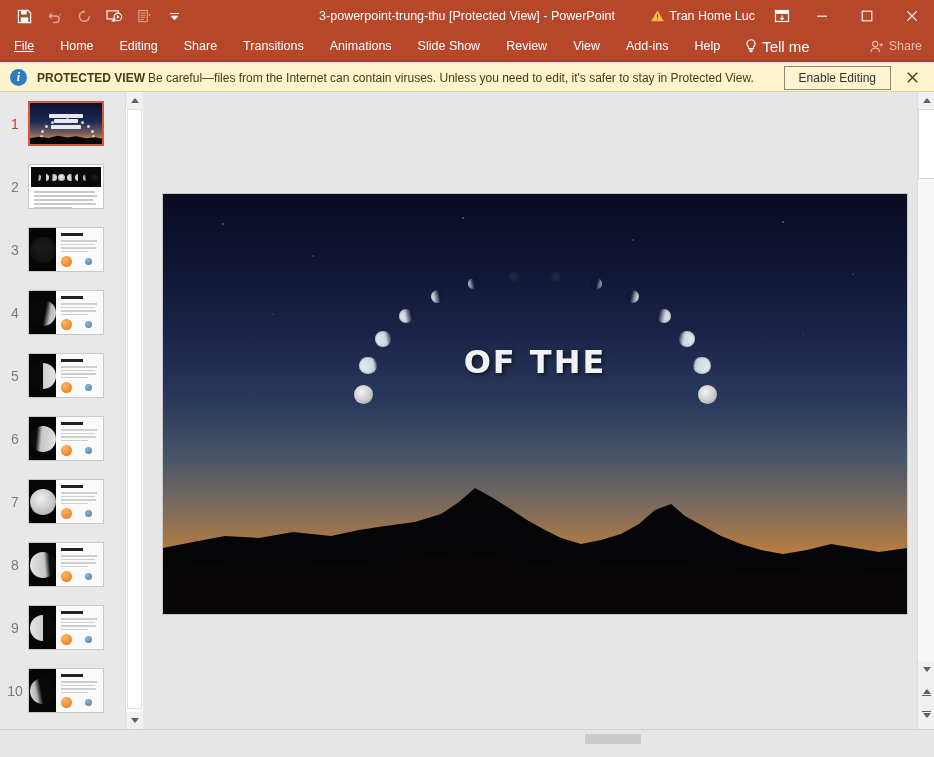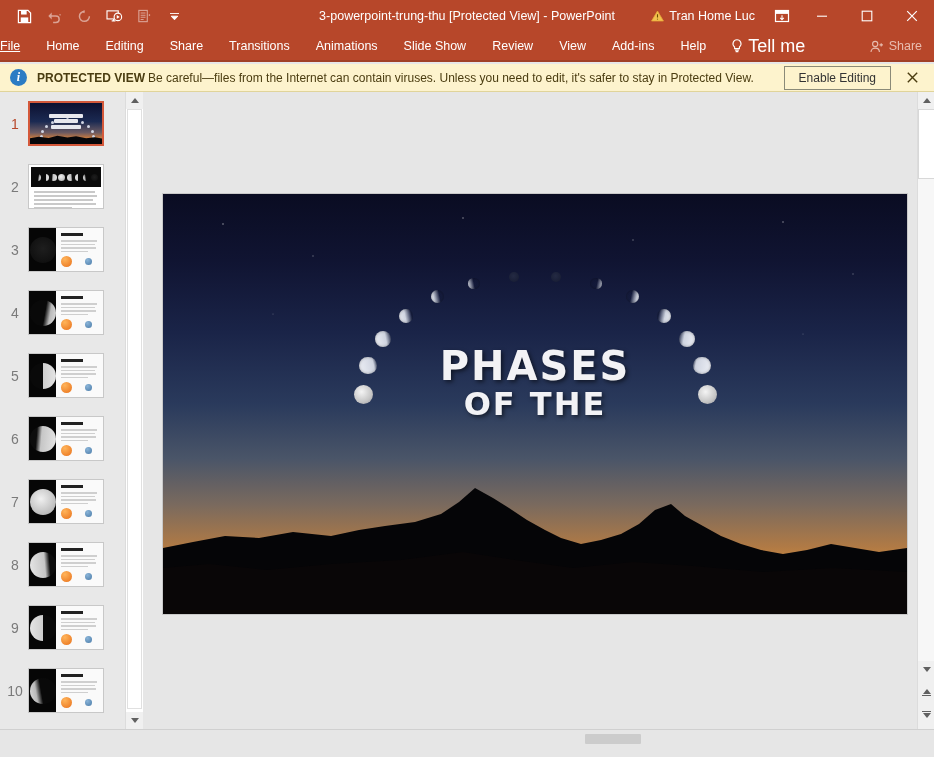--- a/index.html
+++ b/index.html
@@ -36,22 +36,22 @@
   .ribbon-disp { width: 34px; height: 32px; display:flex; align-items:center; justify-content:center; color:#fff; }
   .wbtn { width: 45px; height: 32px; display: flex; align-items: center; justify-content: center; color: #ffffff; }
 
   
   .ribbon {
     position: absolute; top: 32px; left: 0; width: 934px; height: 30px;
     background: #b7472a; display: flex; align-items: center;
     border-bottom: 2px solid #a03f25;
   }
   .tab { color: #ffffff; font-size: 12.5px; padding: 0 13px; line-height: 30px; height: 30px; white-space: nowrap; }
-  .tab:first-child { padding-left: 0; text-decoration: underline; }
-  .tellme { display: flex; align-items: center; gap: 5px; padding: 0 12px; color: #ffffff; font-size: 18px; }
+  .tab:first-child { padding-left: 14px; text-decoration: underline; }
+  .tellme { display: flex; align-items: center; gap: 5px; padding: 0 12px; color: #ffffff; font-size: 15px; }
   .share {
     position: absolute; right: 12px; display: flex; align-items: center; gap: 5px;
     color: #e8bdb0; font-size: 12.5px;
   }
 
   
   .pv-bar {
     position: absolute; top: 64px; left: 0; width: 934px; height: 28px;
     background: #fdf3cd; border-bottom: 1px solid #e0d49a;
     display: flex; align-items: center; padding: 0 10px;
@@ -549,21 +549,20 @@
             <div class="moon" style="width: 9.76923px; height: 9.76923px; left: 195.848px; top: 43.9757px; background: radial-gradient(circle at 45% 40%, rgb(42, 48, 72), rgb(22, 27, 46)); opacity: 0.75;"></div>
             <div class="moon" style="width: 11.3077px; height: 11.3077px; left: 235.338px; top: 50.0142px; background: linear-gradient(102deg, rgba(12, 14, 34, 0) 0%, rgba(12, 14, 34, 0.05) 56%, rgb(207, 212, 224) 96%, rgb(238, 240, 246) 100%); box-shadow: rgba(0, 0, 0, 0.35) 0px 0px 3px inset;"></div>
             <div class="moon" style="width: 12.8462px; height: 12.8462px; left: 271.284px; top: 62.4648px; background: linear-gradient(102deg, rgba(12, 14, 34, 0) 0%, rgba(12, 14, 34, 0.05) 40%, rgb(207, 212, 224) 80%, rgb(238, 240, 246) 100%); box-shadow: rgba(0, 0, 0, 0.35) 0px 0px 3px inset;"></div>
             <div class="moon" style="width: 14.3846px; height: 14.3846px; left: 301.552px; top: 80.5592px; background: linear-gradient(102deg, rgba(12, 14, 34, 0) 0%, rgba(12, 14, 34, 0.05) 16%, rgb(207, 212, 224) 56%, rgb(238, 240, 246) 100%); box-shadow: rgba(0, 0, 0, 0.35) 0px 0px 3px inset;"></div>
             <div class="moon" style="width: 15.9231px; height: 15.9231px; left: 324.337px; top: 103.201px; background: linear-gradient(102deg, rgba(12, 14, 34, 0) 0%, rgba(12, 14, 34, 0.05) 0%, rgb(207, 212, 224) 34%, rgb(238, 240, 246) 100%); box-shadow: rgba(0, 0, 0, 0.35) 0px 0px 3px inset;"></div>
             <div class="moon" style="width: 17.4615px; height: 17.4615px; left: 338.271px; top: 129.03px; background: linear-gradient(102deg, rgba(12, 14, 34, 0) 0%, rgba(12, 14, 34, 0.05) 0%, rgb(207, 212, 224) 20%, rgb(238, 240, 246) 100%); box-shadow: rgba(0, 0, 0, 0.35) 0px 0px 3px inset;"></div>
             <div class="moon" style="width: 19px; height: 19px; left: 342.5px; top: 156.5px; background: radial-gradient(circle at 40% 36%, rgb(244, 244, 244), rgb(196, 196, 196) 62%, rgb(143, 143, 150) 100%);"></div>
           </div>
 
         <div class="title-block">
-          <div class="l1">PHASES</div>
           <div class="l2">OF THE</div>
         </div>
 
         <svg class="mountains" viewBox="0 0 744 150" preserveAspectRatio="none">
           <path d="M0 84 L30 78 L62 72 L96 74 L130 68 L168 72 L196 66 L222 62 L252 58 L278 50
                    L296 38 L312 24 L330 34 L346 44 L364 56 L382 66 L398 74 L418 80 L438 76
                    L458 70 L476 60 L492 46 L508 40 L522 52 L540 62 L558 72 L578 80 L598 86
                    L620 90 L644 86 L668 80 L692 84 L716 88 L744 84 L744 150 L0 150 Z" fill="#050507"></path>
           <path d="M0 104 L46 100 L104 106 L168 100 L238 96 L300 88 L352 96 L410 104 L470 98
                    L530 102 L600 108 L670 104 L744 108 L744 150 L0 150 Z" fill="#0a0708" opacity="0.9"></path>

